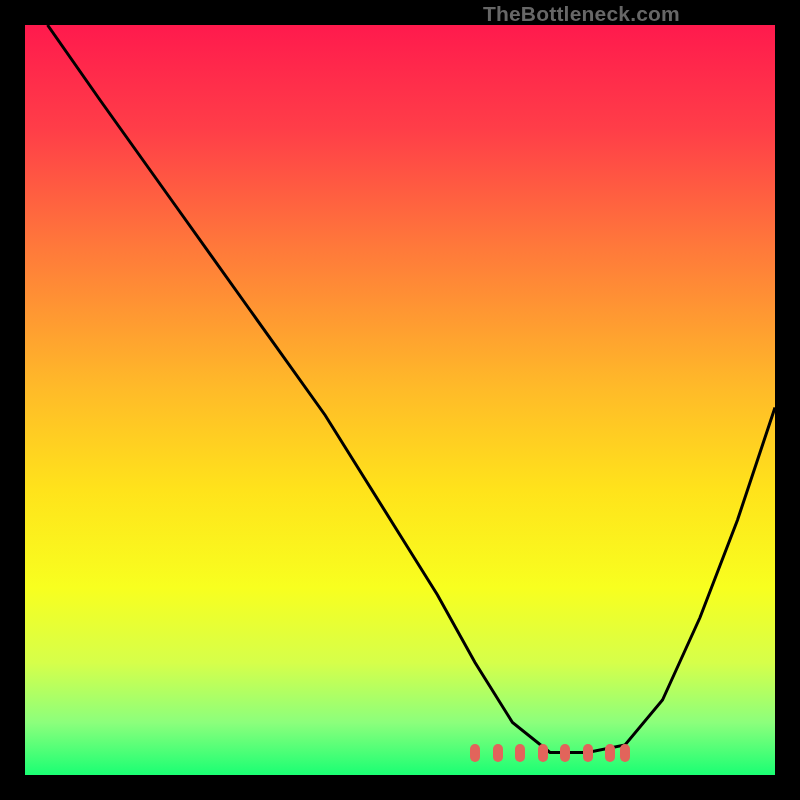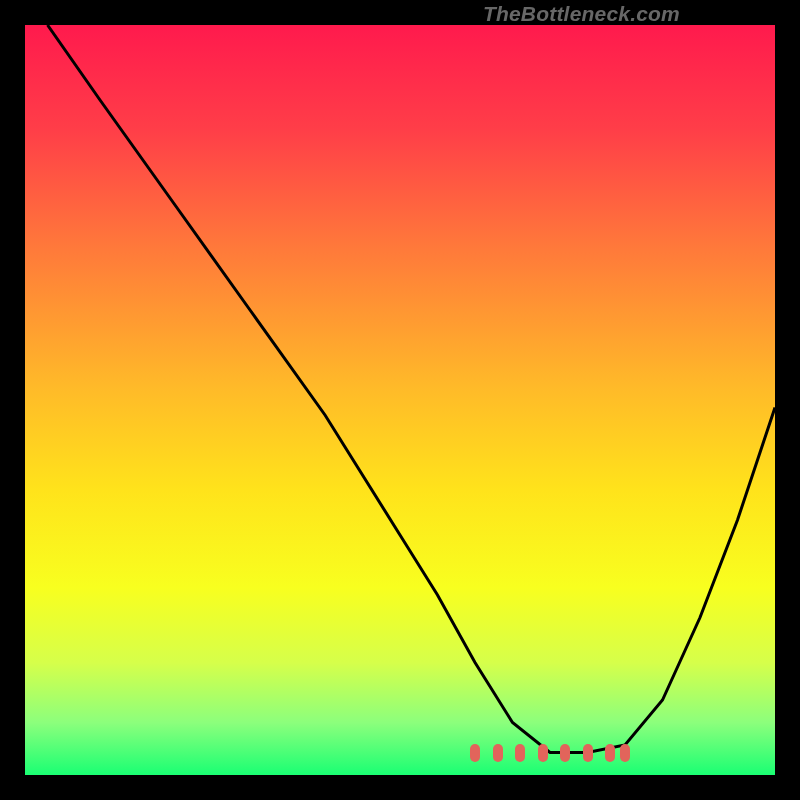--- a/index.html
+++ b/index.html
@@ -8,21 +8,20 @@
     width: 800px;
     height: 800px;
     background: #000;
     font-family: Arial, Helvetica, sans-serif;
     overflow: hidden;
   }
   .wrap {
     position: relative;
     width: 688px;
     height: 800px;
-    font-style: italic;
   }
   .watermark {
     position: absolute;
     top: 2px;
     right: 8px;
     color: #676767;
     font-size: 21px;
     font-weight: 600;
     letter-spacing: 0.2px;
   }

